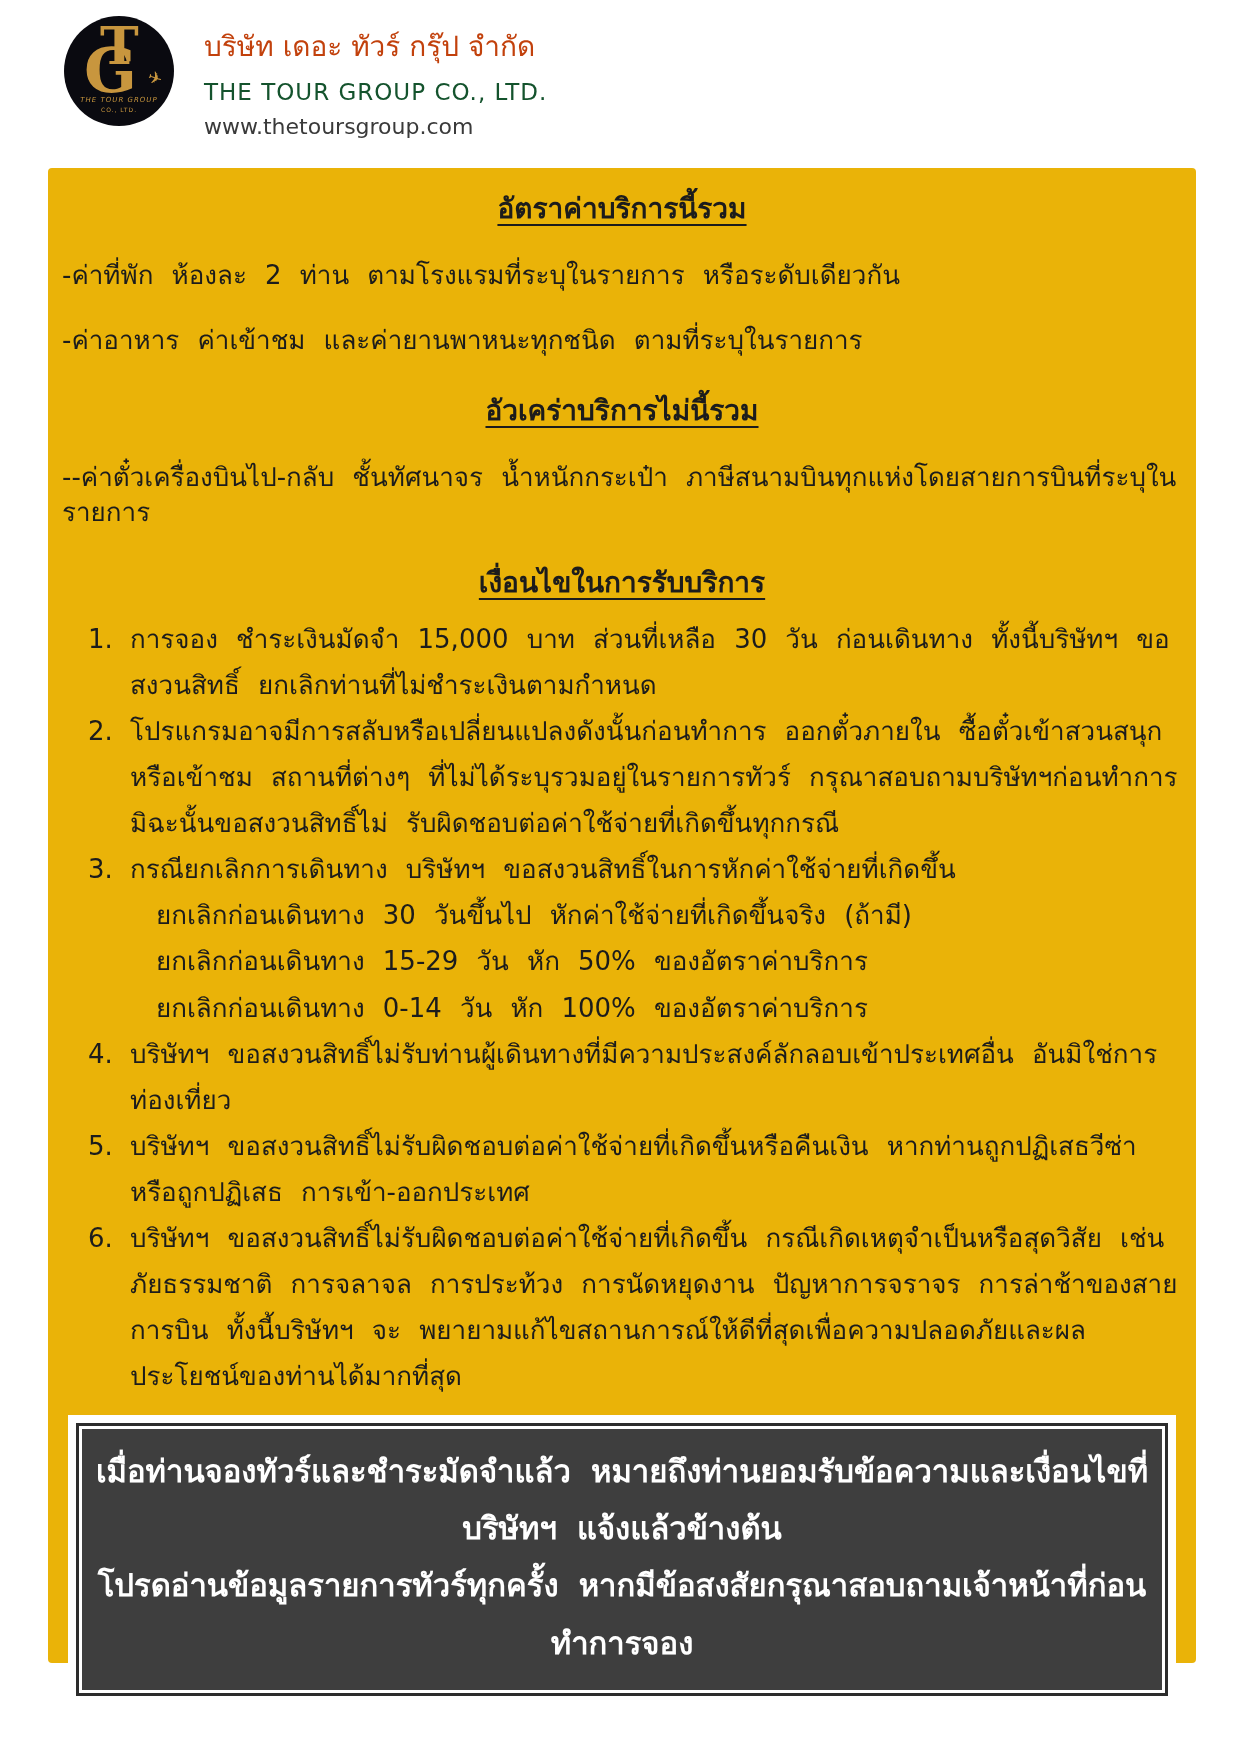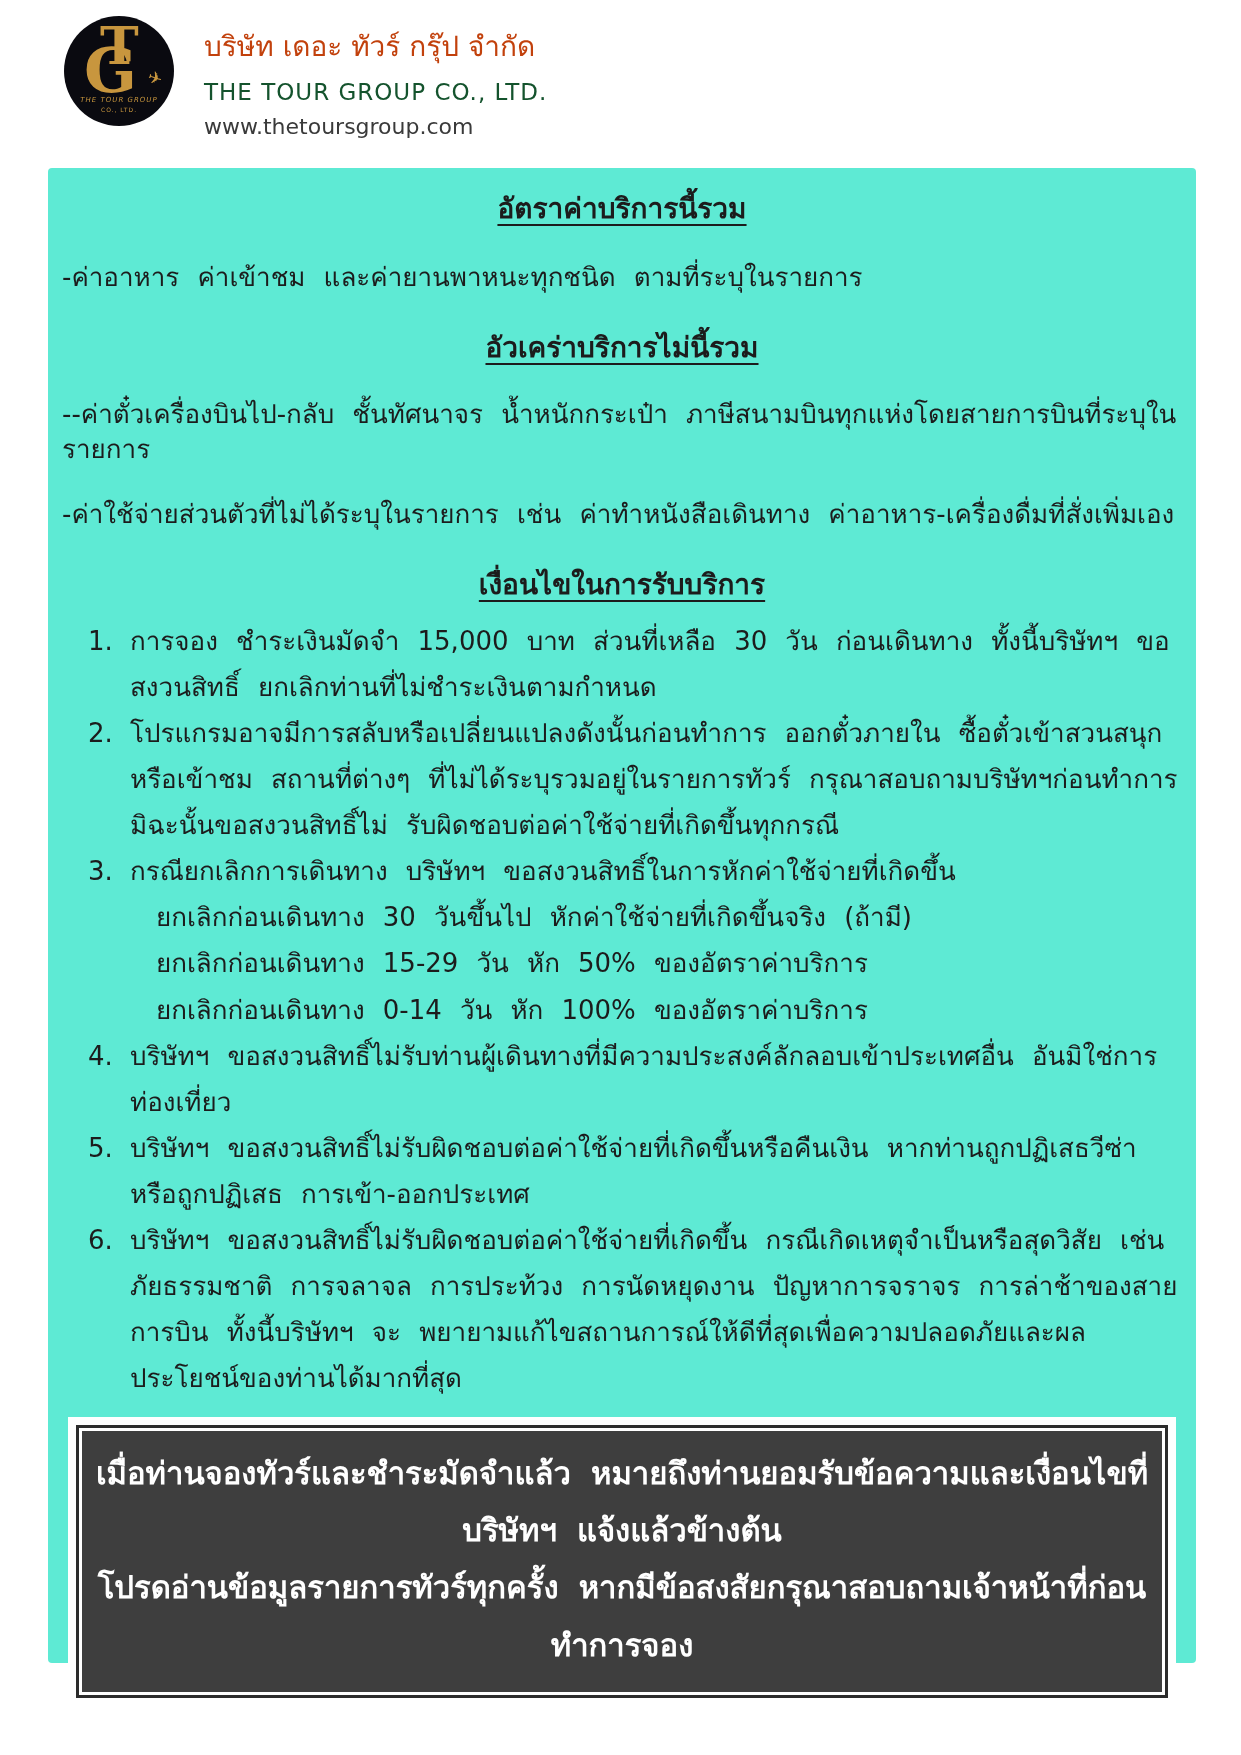--- a/index.html
+++ b/index.html
@@ -40,21 +40,21 @@
 
   .letterhead-text { margin-left: 30px; padding-top: 8px; }
   .co-th  { font-size: 28px; color: #c2410c; }
   .co-en  { font-size: 23px; color: #14532d; margin-top: 11px; letter-spacing: 1px; }
   .co-web { font-size: 22px; color: #3a3a3a; margin-top: 9px; }
 
   
   .panel {
     position: absolute; left: 48px; top: 168px;
     width: 1148px; height: 1495px;
-    background: #5eead4; border-radius: 4px;
+    background: #eab308; border-radius: 4px;
     padding: 14px 14px 0 14px;
   }
 
   .sec-title {
     text-align: center; font-size: 28px; font-weight: bold;
     text-decoration: underline; text-underline-offset: 6px; text-decoration-thickness: 2px;
     margin: 0;
   }
   .sec-title.first { margin-top: 4px; }
   .sec-title.mid   { margin-top: 30px; }
@@ -91,25 +91,25 @@
   <div class="letterhead-text">
     <div class="co-th">บริษัท เดอะ ทัวร์ กรุ๊ป จำกัด</div>
     <div class="co-en">THE TOUR GROUP CO., LTD.</div>
     <div class="co-web">www.thetoursgroup.com</div>
   </div>
 </div>
 
 <div class="panel">
 
   <h2 class="sec-title first">อัตราค่าบริการนี้รวม</h2>
+  <div class="dash-item lead">-ค่าที่พัก ห้องละ 2 ท่าน ตามโรงแรมที่ระบุในรายการ หรือระดับเดียวกัน</div>
   <div class="dash-item">-ค่าอาหาร ค่าเข้าชม และค่ายานพาหนะทุกชนิด ตามที่ระบุในรายการ</div>
 
   <h2 class="sec-title mid">อัวเคร่าบริการไม่นี้รวม</h2>
   <div class="dash-item lead">--ค่าตั๋วเครื่องบินไป-กลับ ชั้นทัศนาจร น้ำหนักกระเป๋า ภาษีสนามบินทุกแห่งโดยสายการบินที่ระบุในรายการ</div>
-  <div class="dash-item">-ค่าใช้จ่ายส่วนตัวที่ไม่ได้ระบุในรายการ เช่น ค่าทำหนังสือเดินทาง ค่าอาหาร-เครื่องดื่มที่สั่งเพิ่มเอง</div>
 
   <h2 class="sec-title mid">เงื่อนไขในการรับบริการ</h2>
 
   <div class="cond-list">
 
     <div class="cond-item">
       <span class="cond-num">1.</span>
       <span class="cond-text">การจอง ชำระเงินมัดจำ 15,000 บาท ส่วนที่เหลือ 30 วัน ก่อนเดินทาง ทั้งนี้บริษัทฯ ขอสงวนสิทธิ์ ยกเลิกท่านที่ไม่ชำระเงินตามกำหนด</span>
     </div>
 

